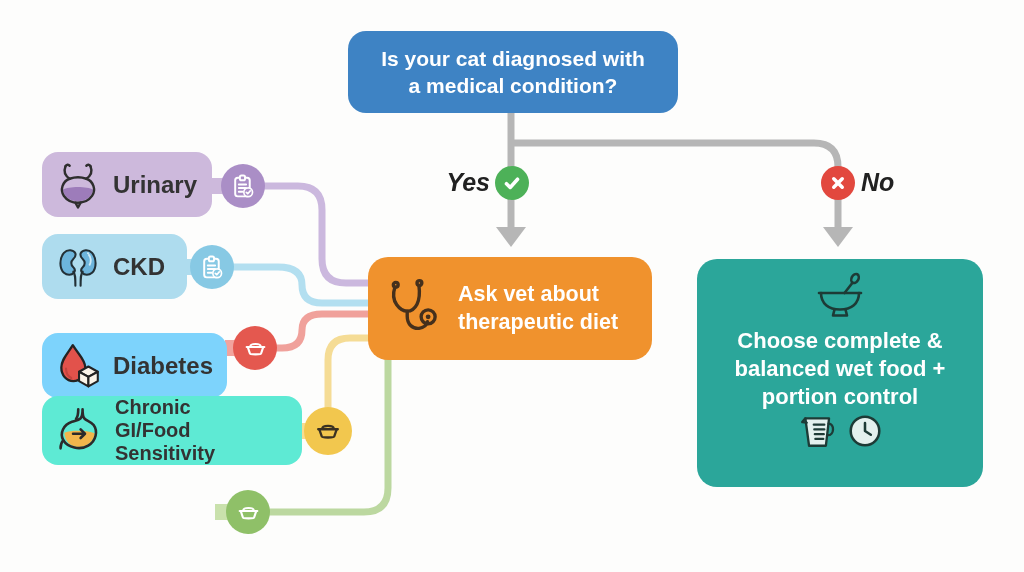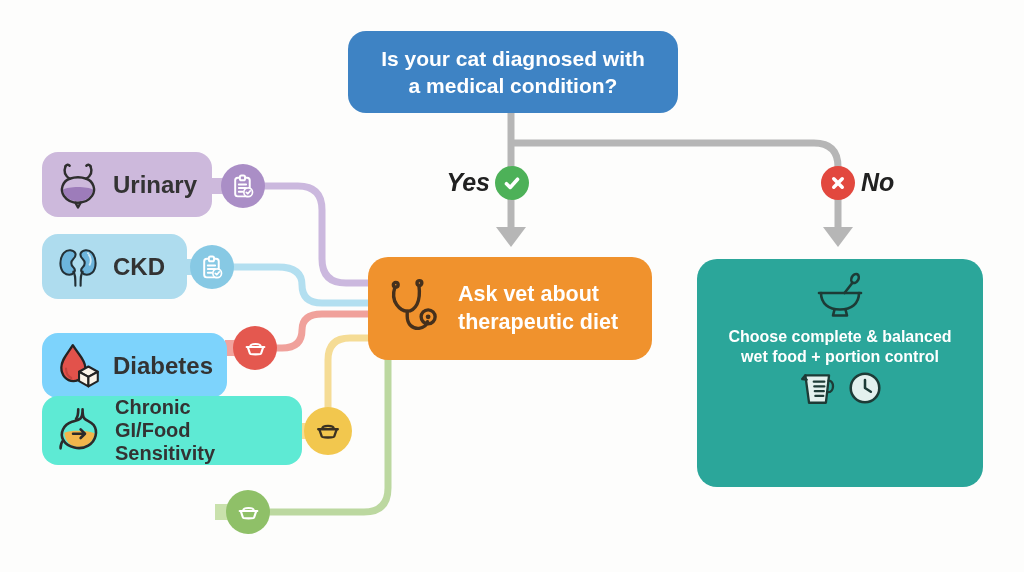--- a/index.html
+++ b/index.html
@@ -41,21 +41,21 @@
 
   .outcome-yes{left:368px;top:257px;width:284px;height:103px;background:#f0922d;border-radius:20px;
                display:flex;align-items:center;gap:19px;padding-left:13px;
                color:#fff;font-weight:bold;font-size:21.5px;line-height:1.28;}
   .otext{width:192px;}
 
   .outcome-no{left:697px;top:259px;width:286px;height:228px;background:#2ba69a;border-radius:20px;
               display:flex;flex-direction:column;align-items:center;
               color:#fff;font-weight:bold;text-align:center;}
   .no-top-icon{margin-top:11px;display:flex;}
-  .otext2{font-size:16px;line-height:1.27;padding:1px 19px 0 19px;}
+  .otext2{font-size:22px;line-height:1.27;padding:1px 19px 0 19px;}
   .icons-row{display:flex;align-items:center;gap:9px;margin-top:1px;}
 </style>
 </head>
 <body>
 
 <div class="canvas">
 
   <svg class="wires" width="1024" height="572" viewBox="0 0 1024 572">
 
     <path d="M 511 112 V 229" fill="none" stroke="#b6b6b6" stroke-width="7"></path>

